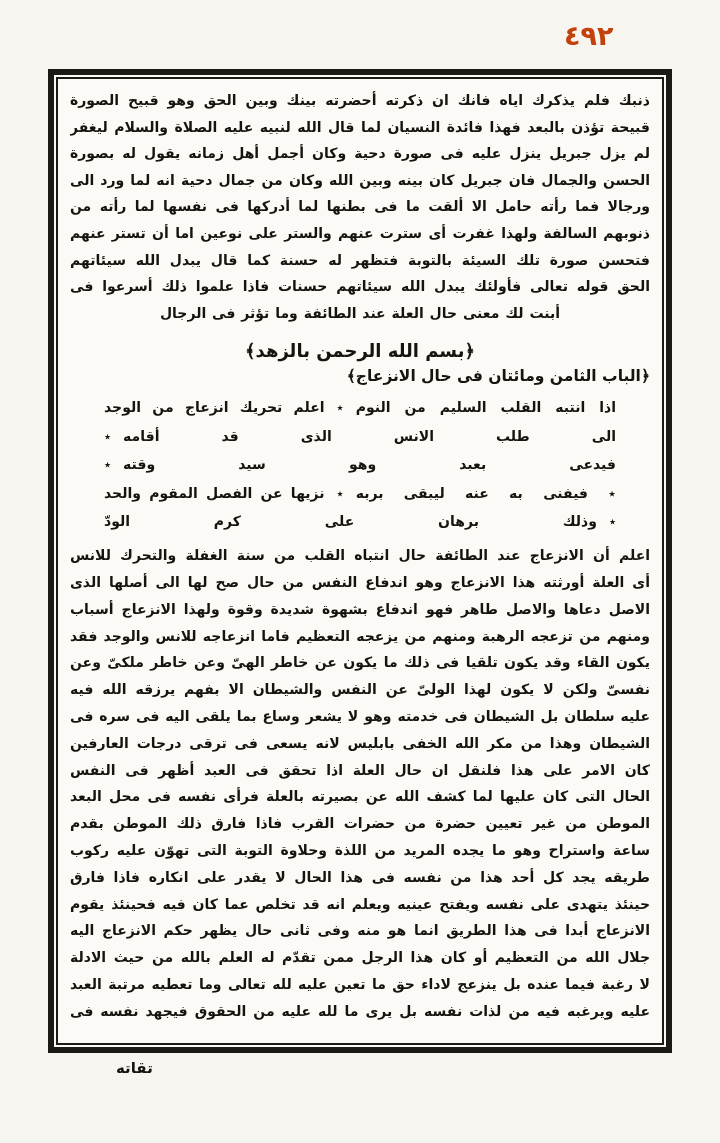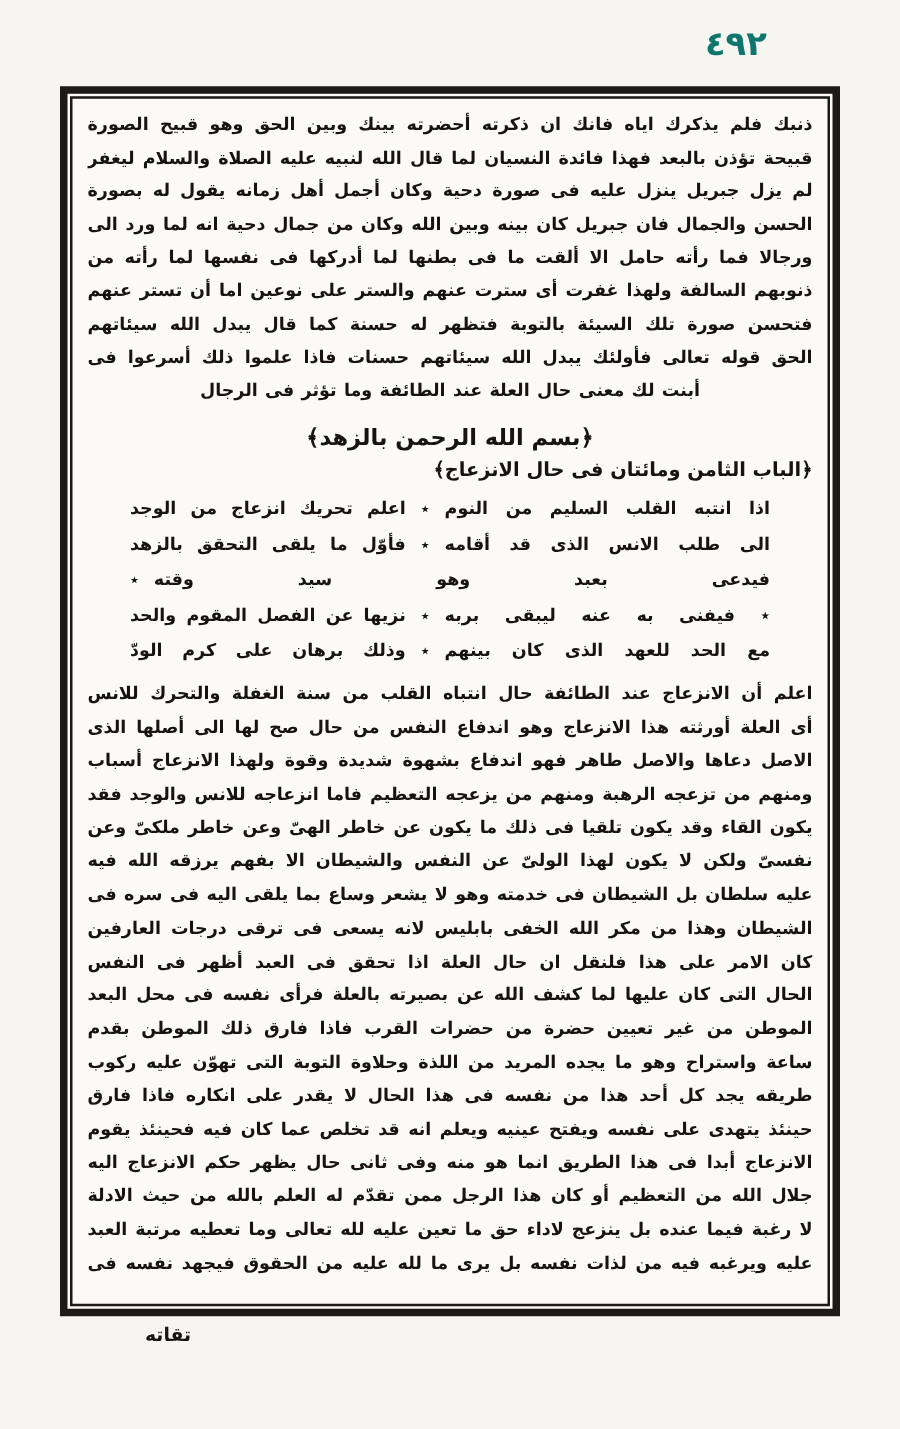--- a/index.html
+++ b/index.html
@@ -5,21 +5,21 @@
   html, body { margin: 0; padding: 0; }
   body {
     width: 720px; height: 1143px;
     background: #f7f5f0;
     font-family: "DejaVu Sans", sans-serif;
     position: relative; overflow: hidden;
     color: #17130e;
   }
   .page-number {
     position: absolute; top: 20px; left: 564px;
-    font-size: 27px; font-weight: bold; color: #0f766e;
+    font-size: 27px; font-weight: bold; color: #c2410c;
   }
   .frame {
     position: absolute; left: 48px; top: 69px;
     width: 624px; height: 984px;
     border: 6px solid #1d1915; box-sizing: border-box;
     background: #fbfaf6;
   }
   .frame-inner {
     position: absolute; inset: 2px;
     border: 2px solid #1d1915;
@@ -88,33 +88,31 @@
 
     <div class="poem">
       <div class="verse">
         <div class="hemi right">اذا انتبه القلب السليم من النوم</div>
         <div class="sep">٭</div>
         <div class="hemi left">اعلم تحريك انزعاج من الوجد</div>
       </div>
       <div class="verse">
         <div class="hemi right">الى طلب الانس الذى قد أقامه</div>
         <div class="sep">٭</div>
-        <div class="hemi left">فأوّل ما يلقى التحقق بالزهد</div>
       </div>
       <div class="verse">
         <div class="hemi right">فيدعى بعبد وهو سيد وقته</div>
         <div class="sep">٭</div>
       </div>
       <div class="verse">
         <div class="hemi right">٭ فيفنى به عنه ليبقى بربه</div>
         <div class="sep">٭</div>
         <div class="hemi left">نزيها عن الفصل المقوم والحد</div>
       </div>
       <div class="verse">
-        <div class="hemi right">مع الحد للعهد الذى كان بينهم</div>
         <div class="sep">٭</div>
         <div class="hemi left">وذلك برهان على كرم الودّ</div>
       </div>
     </div>
 
     <div class="body-block">
       <div class="line">اعلم أن الانزعاج عند الطائفة حال انتباه القلب من سنة الغفلة والتحرك للانس والوجد فالانزعاج حكم العلة على هذا</div>
       <div class="line">أى العلة أورثته هذا الانزعاج وهو اندفاع النفس من حال صح لها الى أصلها الذى خرجت عنه لانه من ذلك</div>
       <div class="line">الاصل دعاها والاصل طاهر فهو اندفاع بشهوة شديدة وقوة ولهذا الانزعاج أسباب مختلفة فمنهم من تزعجه الرغبة</div>
       <div class="line">ومنهم من تزعجه الرهبة ومنهم من يزعجه التعظيم فاما انزعاجه للانس والوجد فقد يكون فهما وقد يكون لقاء وقد</div>

